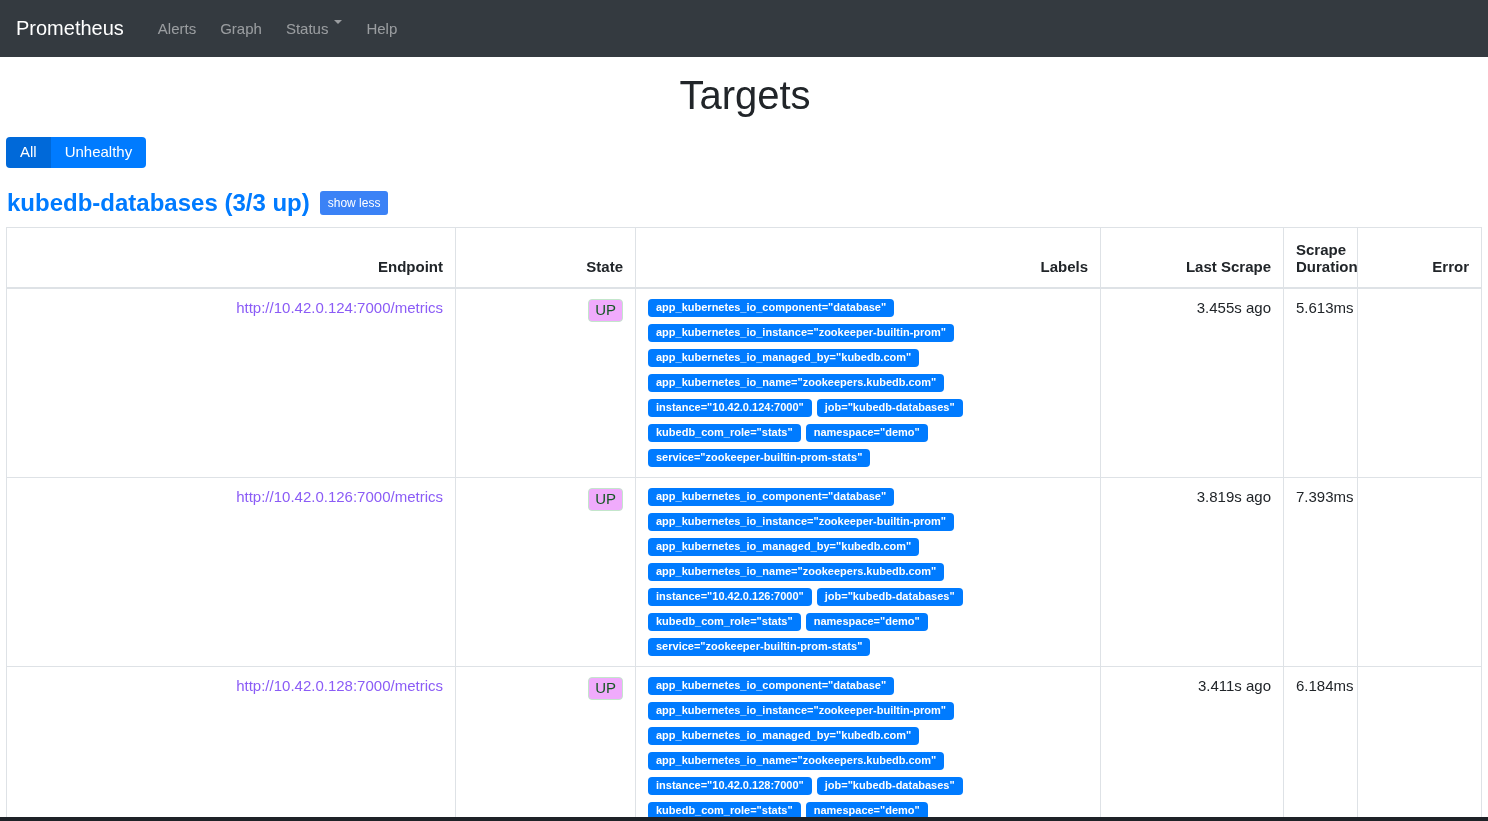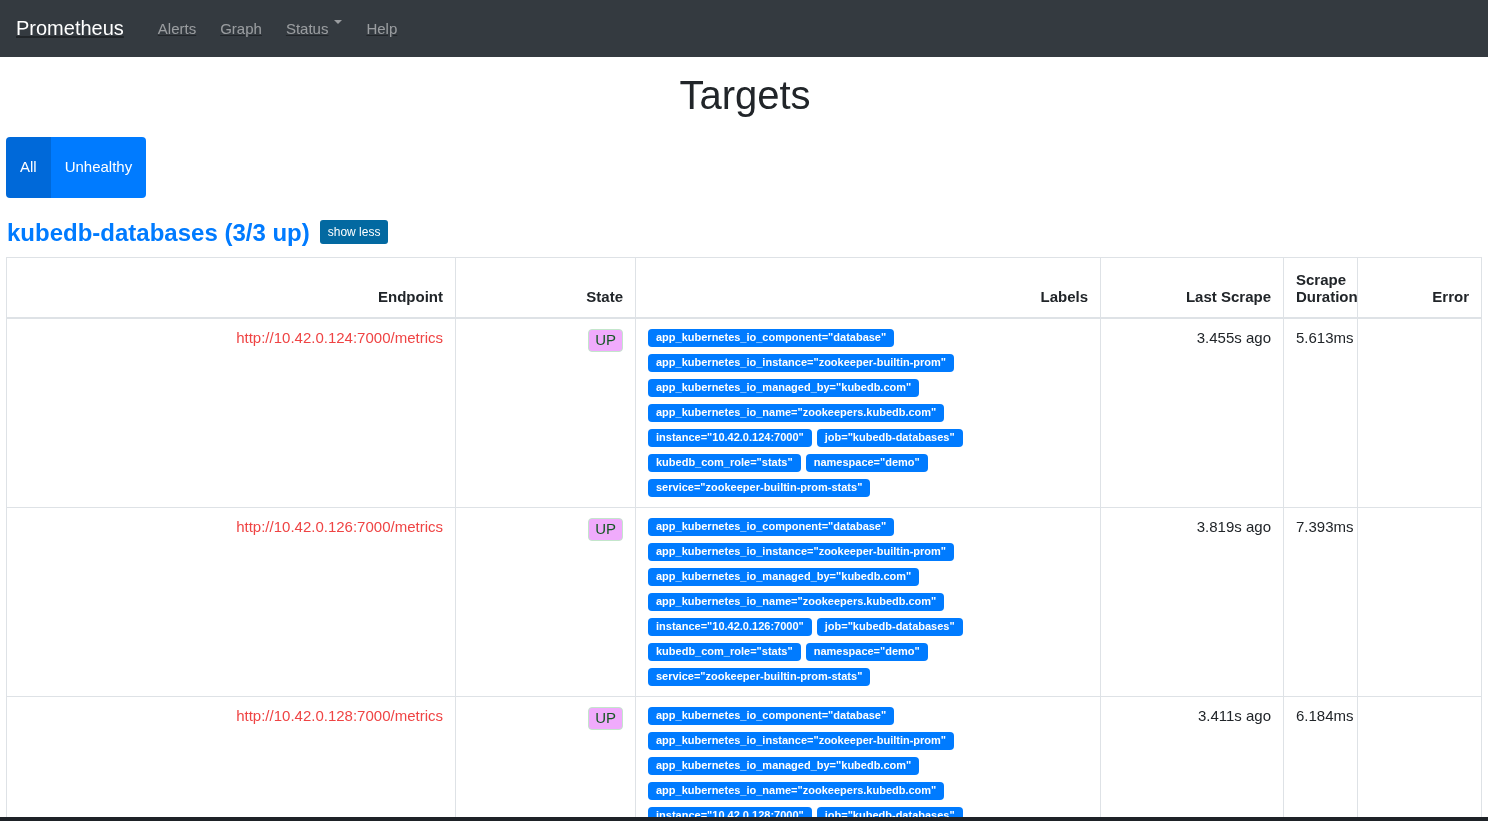--- a/index.html
+++ b/index.html
@@ -12,21 +12,20 @@
     position: relative;
   }
 
   
   .navbar {
     height: 57px;
     background: #343a40;
     display: flex;
     align-items: center;
     padding: 0 16px 0 8px;
-    text-decoration: underline;
   }
   .navbar-brand {
     color: #ffffff;
     font-size: 20px;
     padding: 0 8px;
     margin-right: 14px;
     text-decoration: none;
     cursor: pointer;
   }
   .nav-link {
@@ -55,42 +54,42 @@
     margin: 16px 0 0 2px;
     line-height: 1.1;
     text-align: center;
   }
   .btn-group { display: inline-flex; margin: 20px 0 0 0; }
   .btn {
     background: #007bff;
     color: #ffffff;
     font-size: 15px;
     font-family: inherit;
-    padding: 20px 13px;
+    padding: 5px 13px;
     border: 1px solid transparent;
     cursor: pointer;
     line-height: 1.25;
   }
   .btn-all { background: #0069d9; border-radius: 4px 0 0 4px; }
   .btn-unhealthy { border-radius: 0 4px 4px 0; }
 
   .job-heading-row {
     display: flex;
-    align-items: flex-start;
+    align-items: center;
     gap: 10px;
     margin: 22px 0 8px 1px;
   }
   .job-heading {
     color: #007bff;
     font-size: 24px;
     font-weight: bold;
     line-height: 1.1;
   }
   .btn-sm {
-    background: #0369a1;
+    background: #3b82f6;
     color: #fff;
     font-size: 12px;
     font-family: inherit;
     padding: 5px 8px;
     border: none;
     border-radius: 3px;
     cursor: pointer;
   }
 
   
@@ -109,21 +108,21 @@
     color: #212529;
   }
   .targets th {
     vertical-align: bottom;
     font-weight: bold;
     border-bottom-width: 2px;
     padding: 12px;
     height: 60px;
   }
   .targets tbody tr { height: 178px; }
-  .endpoint-link { color: #ef4444; text-decoration: none; cursor: pointer; }
+  .endpoint-link { color: #8b5cf6; text-decoration: none; cursor: pointer; }
   .state-badge {
     display: inline-block;
     background: #f0abfc;
     color: #155724;
     border: 1px solid #c3e6cb;
     border-radius: 4px;
     padding: 1px 6px 2px 6px;
     font-size: 15px;
     line-height: 1.25;
   }

